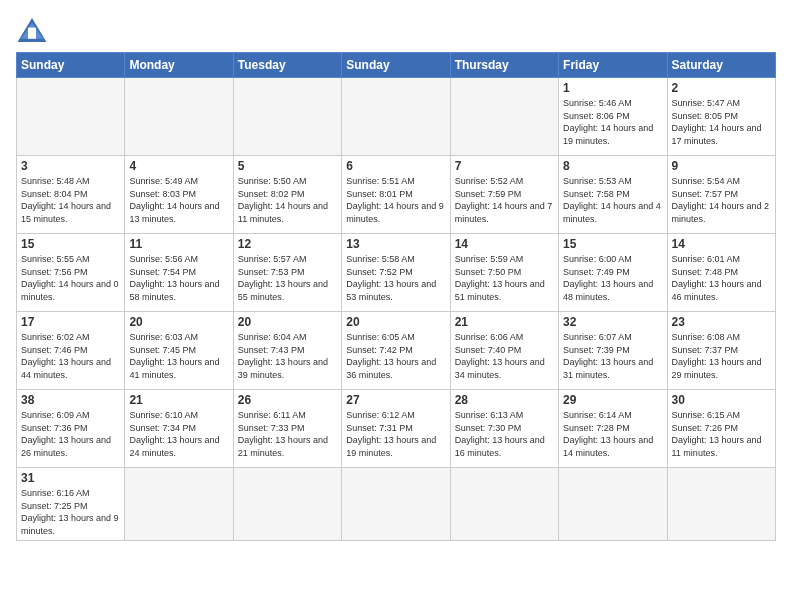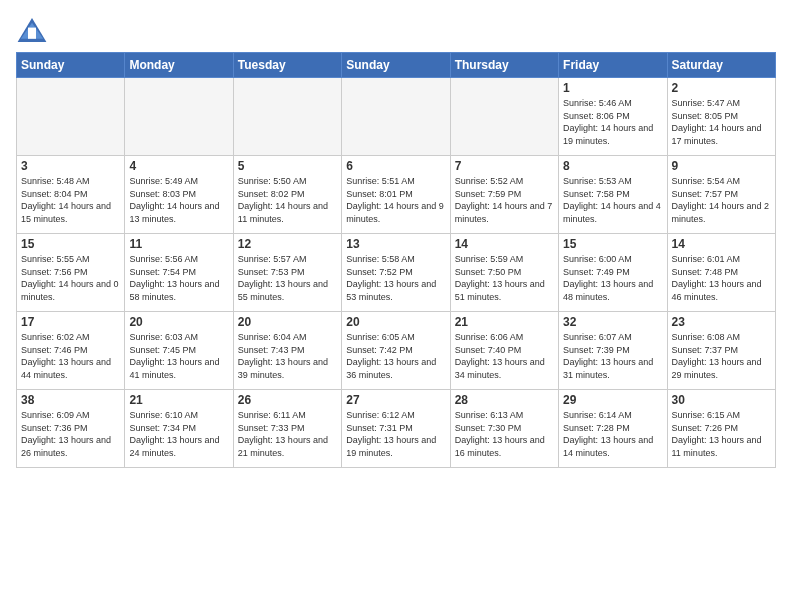--- a/index.html
+++ b/index.html
@@ -312,15 +312,29 @@
 Sunset: 7:28 PM
 Daylight: 13 hours and 14 minutes.</div>
           </td>
           <td>
             <span class="day-number">30</span>
             <div class="day-info">Sunrise: 6:15 AM
 Sunset: 7:26 PM
 Daylight: 13 hours and 11 minutes.</div>
           </td>
         </tr>
+        <tr class="last-row">
+          <td>
+            <span class="day-number">31</span>
+            <div class="day-info">Sunrise: 6:16 AM
+Sunset: 7:25 PM
+Daylight: 13 hours and 9 minutes.</div>
+          </td>
+          <td class="empty"></td>
+          <td class="empty"></td>
+          <td class="empty"></td>
+          <td class="empty"></td>
+          <td class="empty"></td>
+          <td class="empty"></td>
+        </tr>
       </tbody>
   </table>
 </div>
 
 </body></html>

